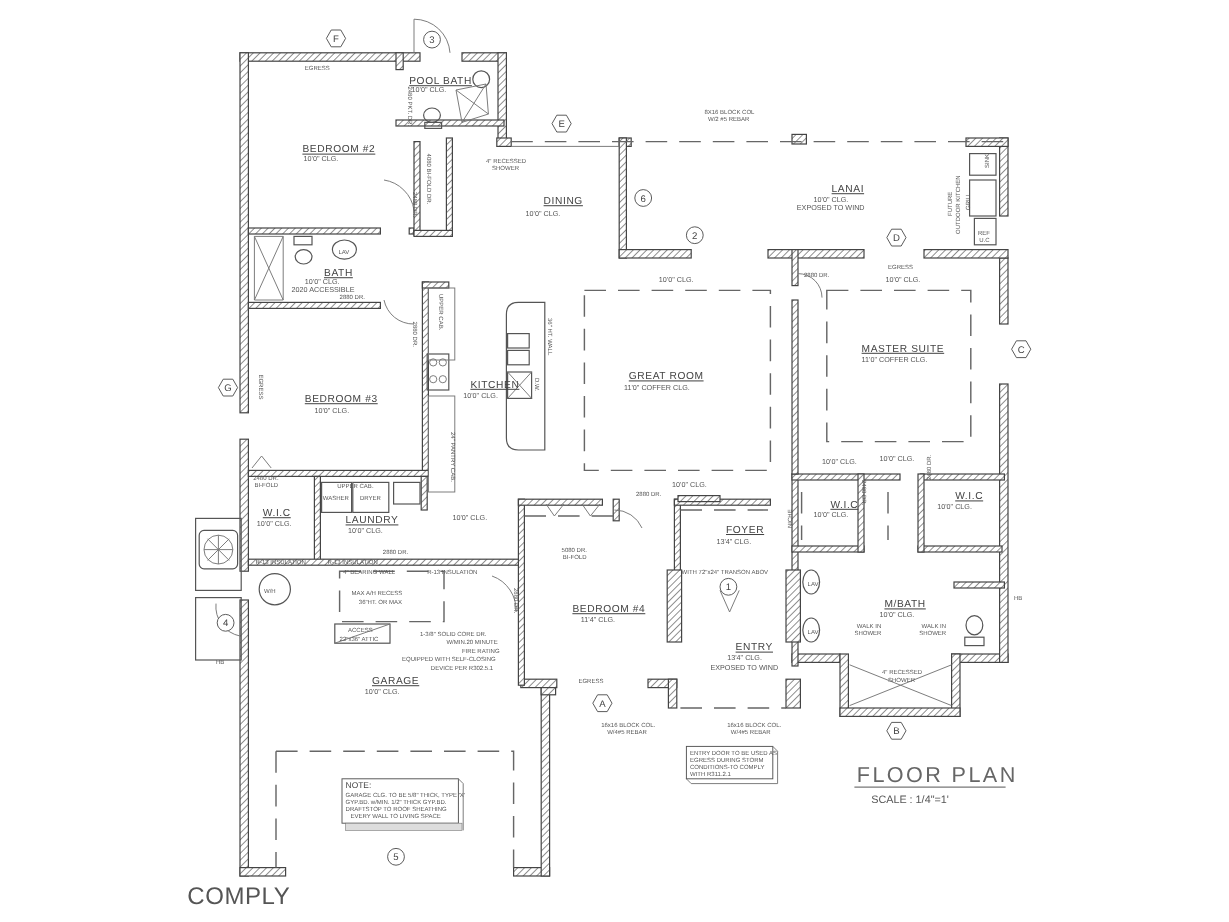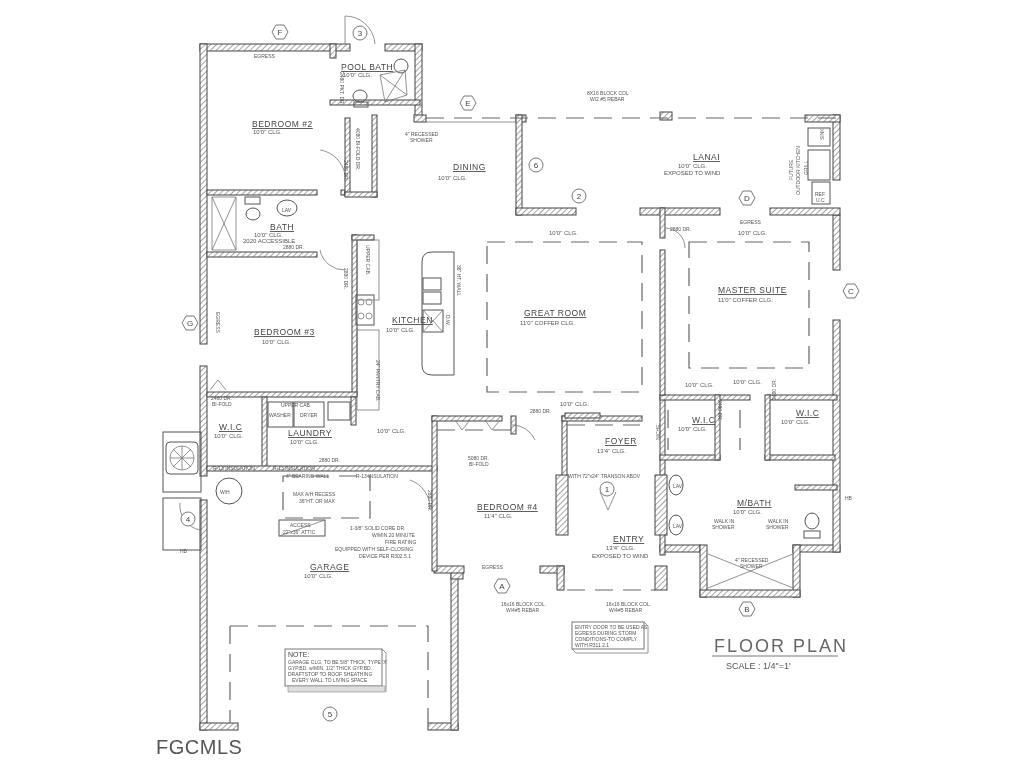--- a/index.html
+++ b/index.html
@@ -347,13 +347,13 @@
       <text class="tagt" x="330" y="717">5</text>
   </g>
 
   <g>
     <text class="title" x="714" y="652">FLOOR PLAN</text>
     <line x1="712" y1="656" x2="838" y2="656" stroke="#777" stroke-width="1"></line>
     <text class="scale" x="726" y="669">SCALE : 1/4"=1'</text>
   </g>
 </svg>
 
-<div class="logo">FGCMLS</div>
+<div class="logo">COMPLY</div>
 
 </body></html>

